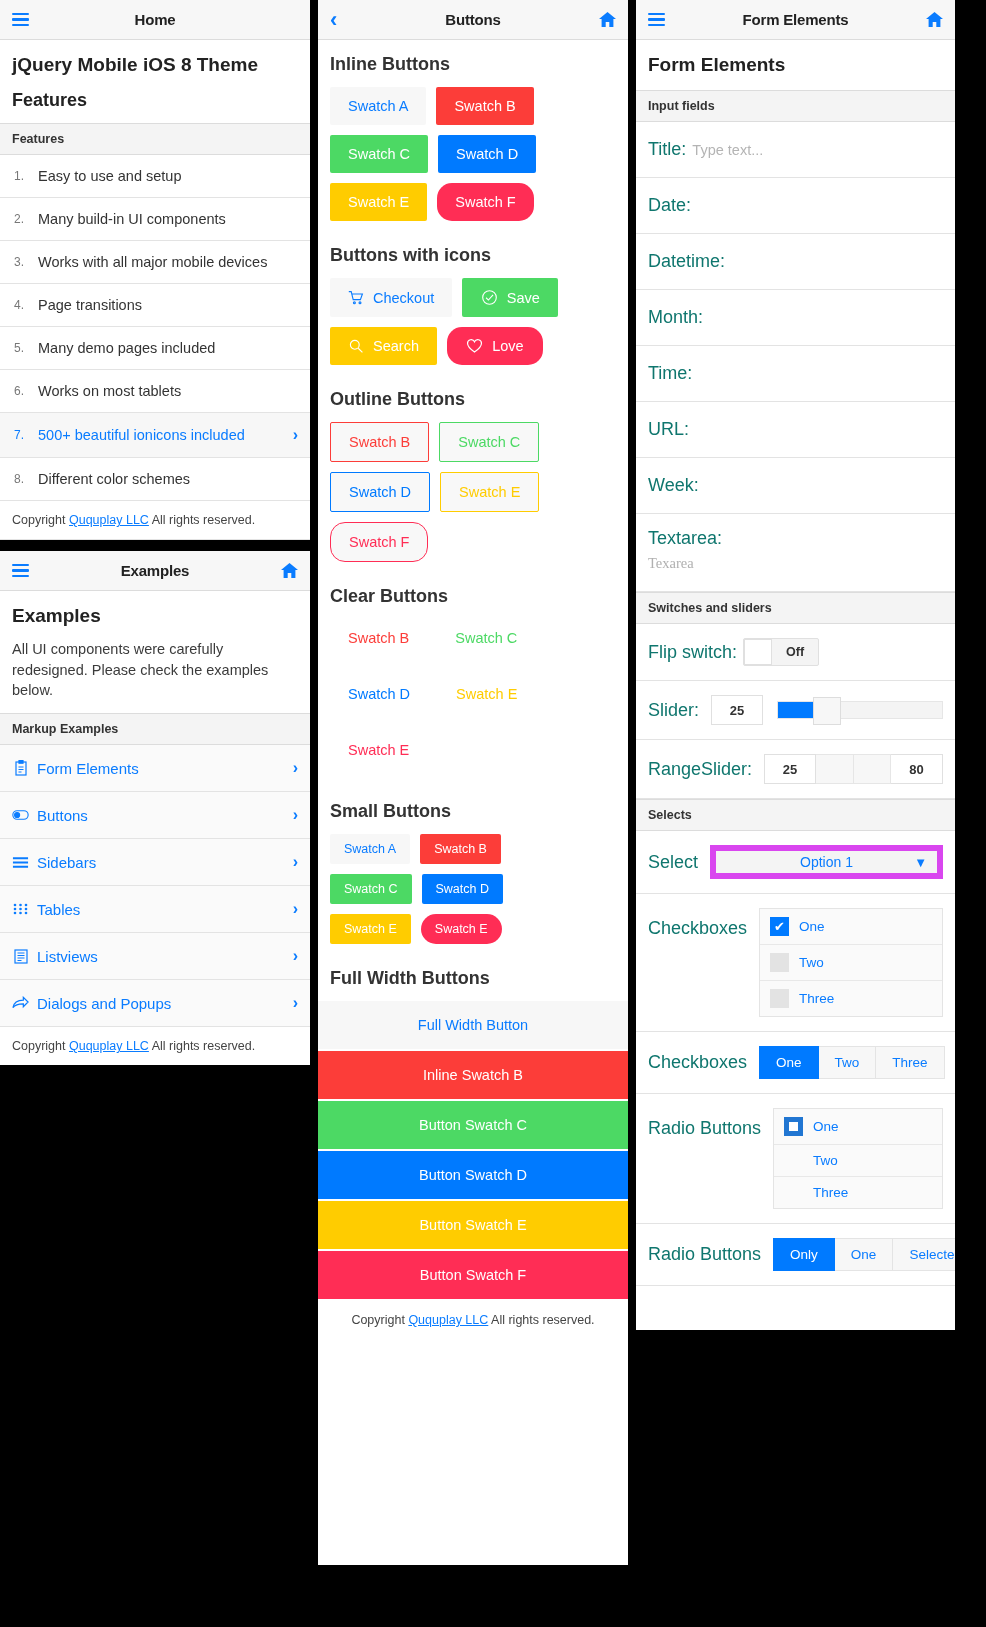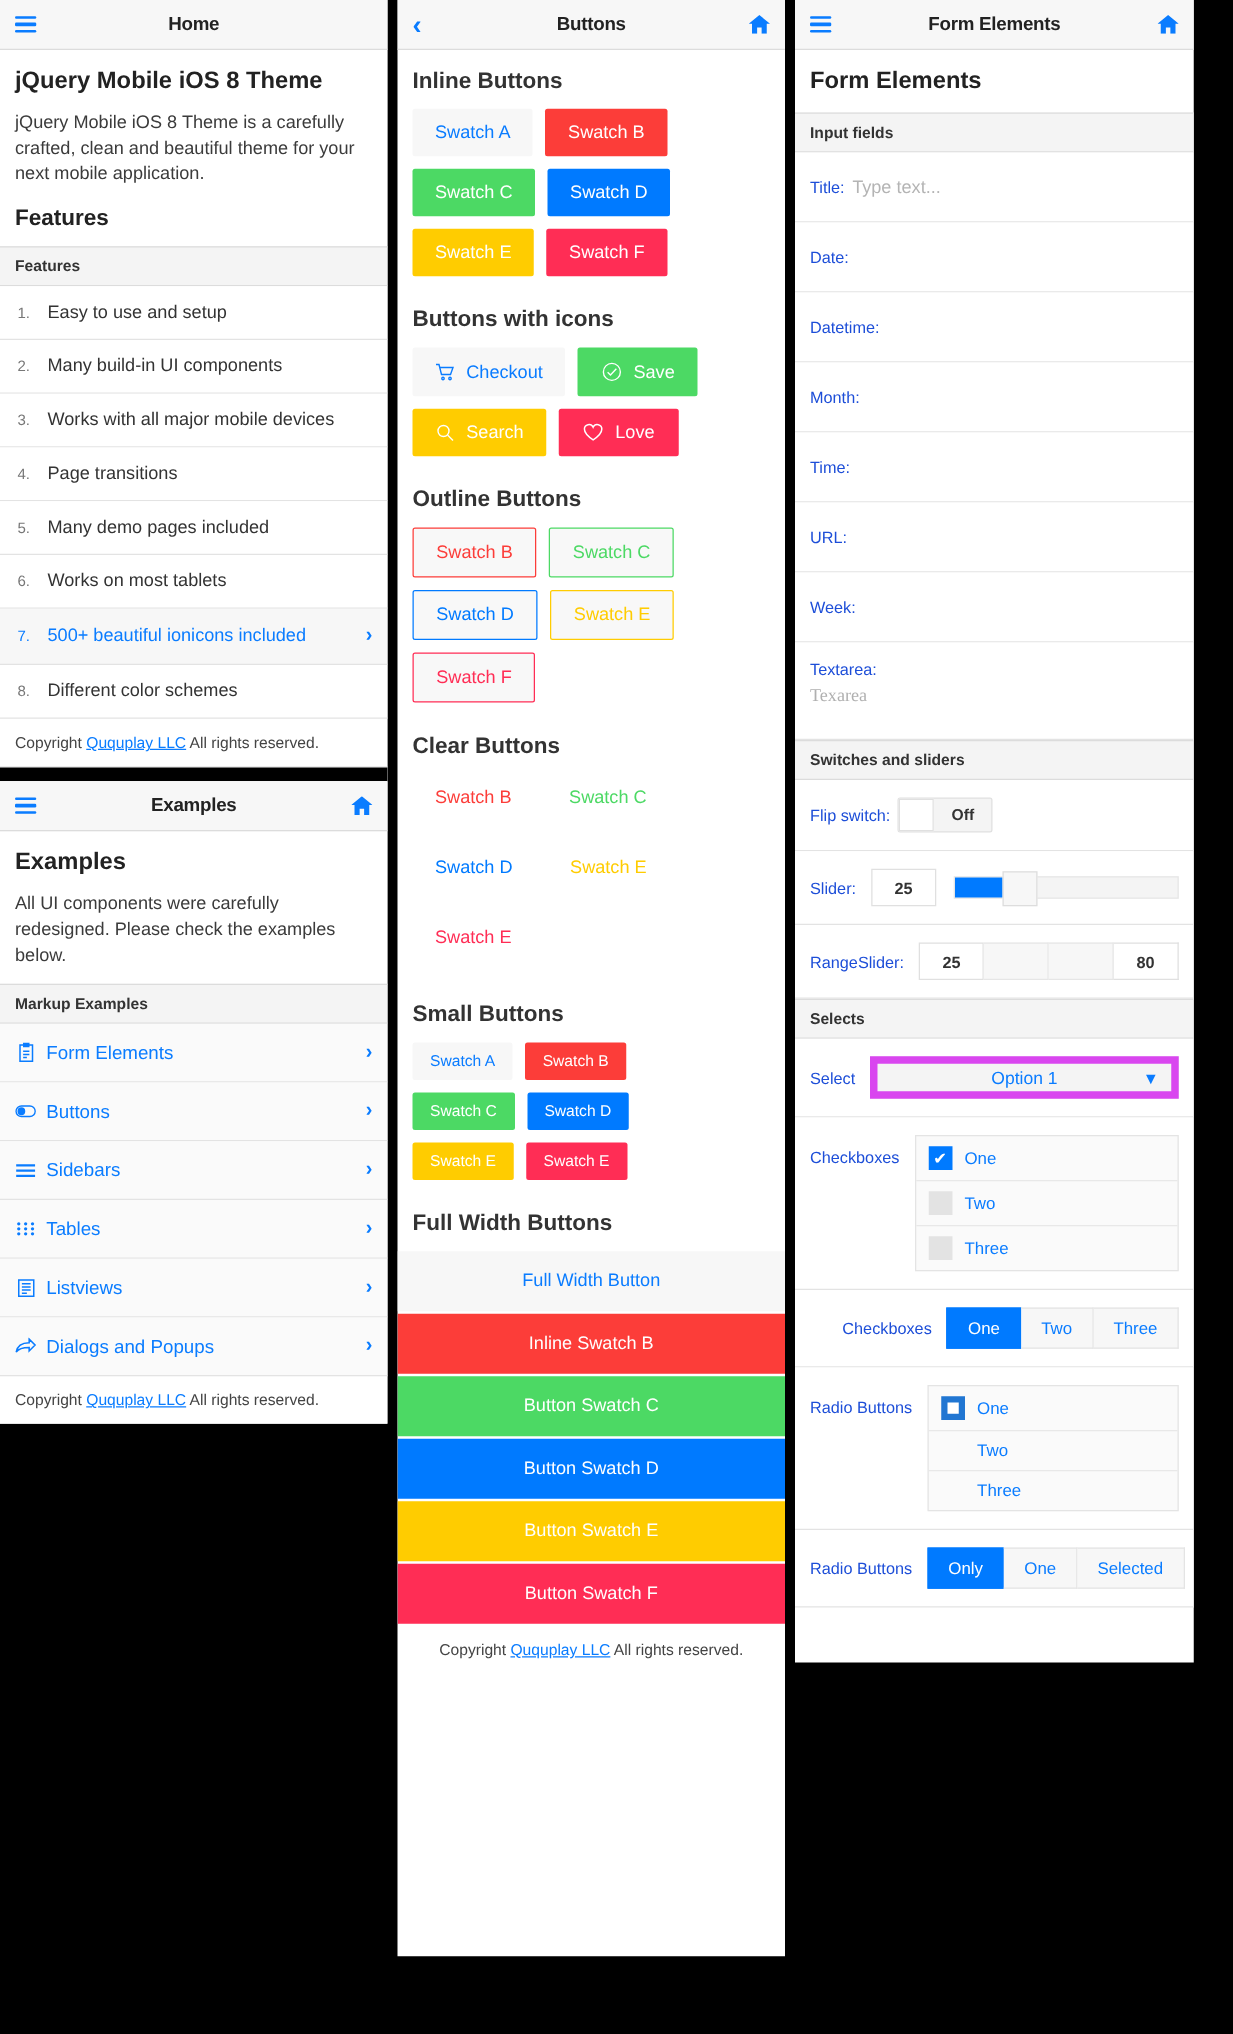--- a/index.html
+++ b/index.html
@@ -79,21 +79,21 @@
   .btn {
     border:none; border-radius:2px; font-size:14.5px;
     padding:11px 18px; cursor:pointer; font-family:inherit; text-align:center;
     min-width: 96px;
   }
   .btn.a { background:#f7f7f7; color:#0a7cff; }
   .btn.b { background:#fc3d39; color:#fff; }
   .btn.c { background:#4cd964; color:#fff; }
   .btn.d { background:#007aff; color:#fff; }
   .btn.e { background:#fc0; color:#fff; }
-  .btn.f { background:#ff2d55; color:#fff; }
+  .btn.f { background:#ff2d55; color:#fff;border-radius:15px; }
   .btn.ico-btn { display:flex; align-items:center; justify-content:center; gap:9px; }
   .btn.ico-btn svg { flex:none; }
 
   .btn.out { background:#f8f8f8; }
   .btn.out.b { border:1px solid #fc3d39; color:#fc3d39; }
   .btn.out.c { border:1px solid #4cd964; color:#4cd964; }
   .btn.out.d { border:1px solid #007aff; color:#007aff; }
   .btn.out.e { border:1px solid #fc0; color:#fc0; }
   .btn.out.f { border:1px solid #ff2d55; color:#ff2d55; }
 
@@ -109,21 +109,21 @@
   .btn.fw {
     display:block; width:100%; border-radius:0; padding:16px 0;
     font-size:14.5px; margin-bottom:2px; min-width:0;
   }
 
   
   .f-row {
     display:flex; align-items:center; padding:14px 12px;
     border-bottom:1px solid #e3e3e3; min-height:56px; background:#fff;
   }
-  .f-label { font-size:13px; color:#1d4ed8; white-space:nowrap; }
+  .f-label { font-size:18px; color:#0f766e; white-space:nowrap; }
   .f-input {
     border:none; outline:none; background:transparent; font-family:inherit;
     font-size:14.5px; color:#333; flex:1; padding-left:6px;
   }
   .f-input::placeholder { color:#b4b4b4; }
   .f-row.tall { min-height:78px; align-items:flex-start; flex-direction:column; gap:6px; }
   .ta-val { font-size:14.5px; color:#b0b0b0;font-family:Liberation Serif, serif; }
 
   
   .flip {
@@ -200,21 +200,20 @@
               <i></i>
               <i></i>
               <i></i>
             </span>
         </div>
         <div class="hdr-title">Home</div>
       </div>
 
       <div class="pad">
         <h1 class="page-h">jQuery Mobile iOS 8 Theme</h1>
-        <p class="para">jQuery Mobile iOS 8 Theme is a carefully crafted, clean and beautiful theme for your next mobile application.</p>
         <h3 class="feat-h">Features</h3>
       </div>
 
       <div class="lv-head">Features</div>
       <div id="home-features">
           <div class="lv-row">
             <span class="num">1.</span>
             <span class="txt">Easy to use and setup</span>
           </div>
           <div class="lv-row">

